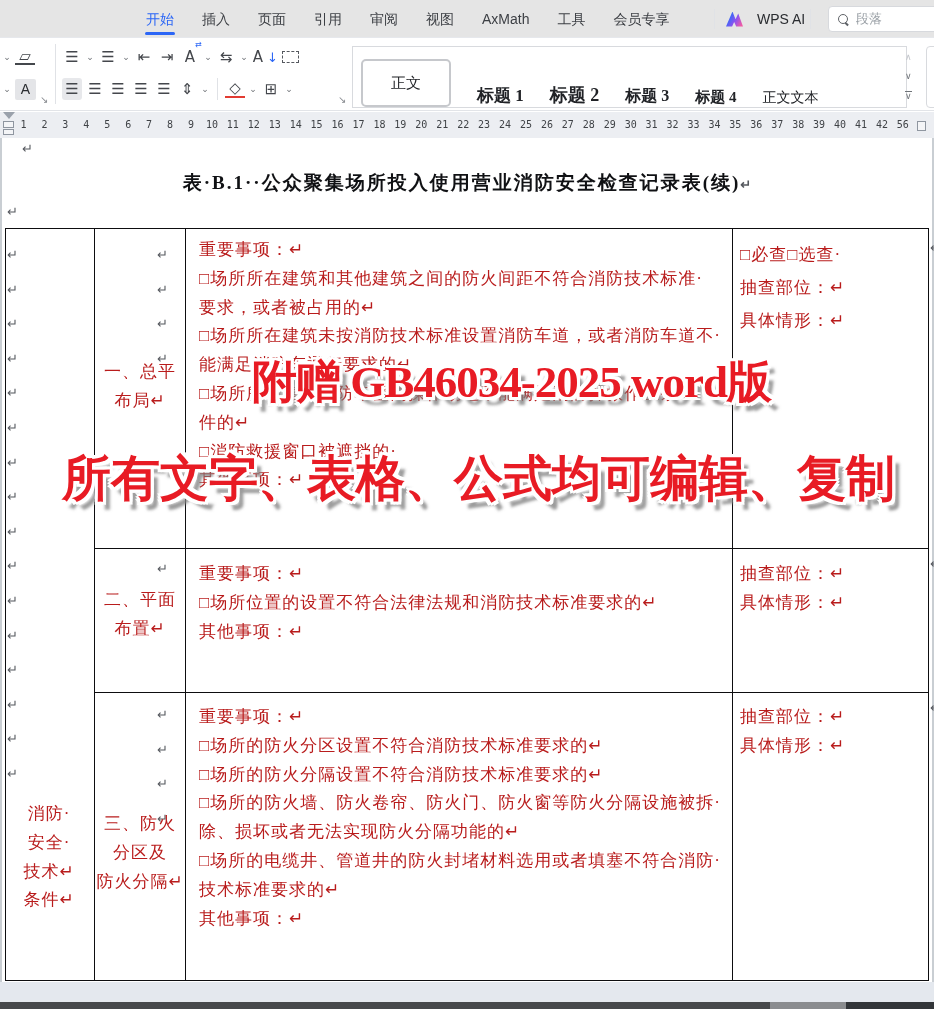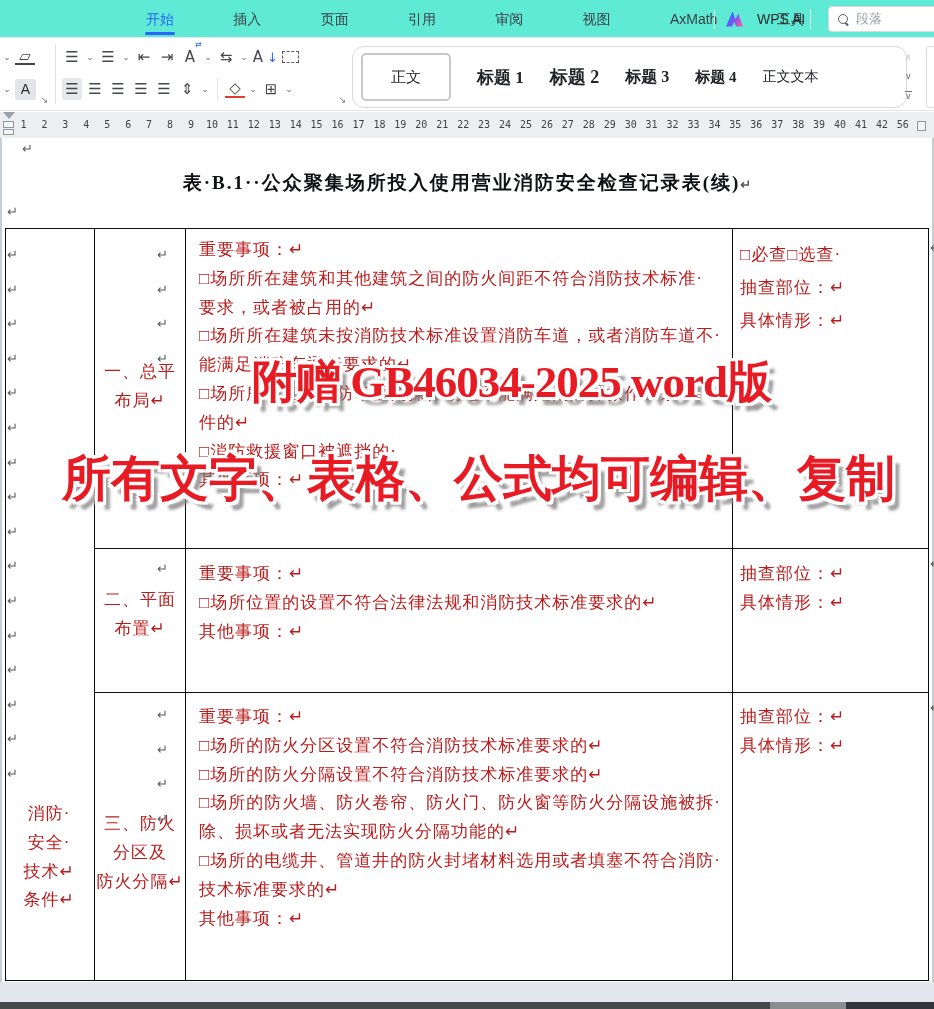--- a/index.html
+++ b/index.html
@@ -2,22 +2,22 @@
 <html style="--accent: #2b66f6; --wmred: #e81b24;"><head>
 <meta charset="utf-8">
 <style>
   * { margin:0; padding:0; box-sizing:border-box; }
   html,body { width:934px; height:1009px; }
   body { font-family:"Liberation Sans",sans-serif; background:#fff; }
   #app { position:relative; width:934px; height:1009px; overflow:hidden; background:#fff; }
 
   
   #menubar { position:absolute; left:0; top:0; width:934px; height:38px;
-             background:#5eead4; border-bottom:1px solid #e6e8ec;
-             display:flex; align-items:center; padding-left:132px;justify-content:space-between; }
+             background:#e5e5e5; border-bottom:1px solid #e6e8ec;
+             display:flex; align-items:center; padding-left:132px; }
   .tab { padding:0 14px; height:38px; line-height:38px; font-size:14px; color:#3c3f44;
          position:relative; white-space:nowrap; cursor:default; }
   .tab.active { color:var(--accent); }
   .tab.active::after { content:""; position:absolute; left:13px; right:13px; bottom:3px;
                        height:3px; border-radius:2px; background:var(--accent); }
   .vsep { position:absolute; width:1px; background:#e0e2e6; }
   #wpsai { position:absolute; left:726px; top:0; height:38px; display:flex; align-items:center; gap:14px; }
   #wpsai-logo { width:17px; height:15px;
                 background:linear-gradient(120deg,#2e6bf6 20%,#8a52f1 55%,#ef5ba5 90%);
                 clip-path:polygon(0 100%,38% 0,56% 52%,72% 14%,100% 100%,60% 100%,48% 70%,36% 100%); }
@@ -46,21 +46,21 @@
   .launcher { position:absolute; font-size:10px; color:#8a8d92; }
   .eraser-ic { border-bottom:2px solid #44474c; height:16px; }
   .shading-ic { border-bottom:2px solid #e23b32; height:17px; }
   .frame-ic { width:17px; height:12px; border:1px dashed #55585e; }
   .charscale { position:relative; }
   .charscale::after { content:"⇄"; position:absolute; top:-6px; right:-2px; font-size:8px; color:#2b66f6; }
   .sort-arrow { color:#2b66f6; font-size:13px; min-width:8px; }
 
   
   #gallery { position:absolute; left:352px; top:46px; width:555px; height:62px; background:#fff;
-             border:1px solid #d8dade; border-radius:12px; display:flex; align-items:center;
+             border:1px solid #d8dade; border-radius:0; display:flex; align-items:flex-end;
              padding-left:8px; gap:26px; overflow:hidden; }
   .gitem { font-family:"Liberation Serif",serif; color:#212327; white-space:nowrap; }
   #g0 { width:90px; height:48px; border:2px solid #c6c8cc; border-radius:5px;
         display:flex; align-items:center; justify-content:center; font-size:15px; }
   #g1 { font-size:17px; font-weight:bold; }
   #g2 { font-size:18px; font-weight:bold; }
   #g3 { font-size:16px; font-weight:bold; }
   #g4 { font-size:15px; font-weight:bold; }
   #g5 { font-size:14px; }
   .garr { position:absolute; font-size:9px; line-height:9px; }

